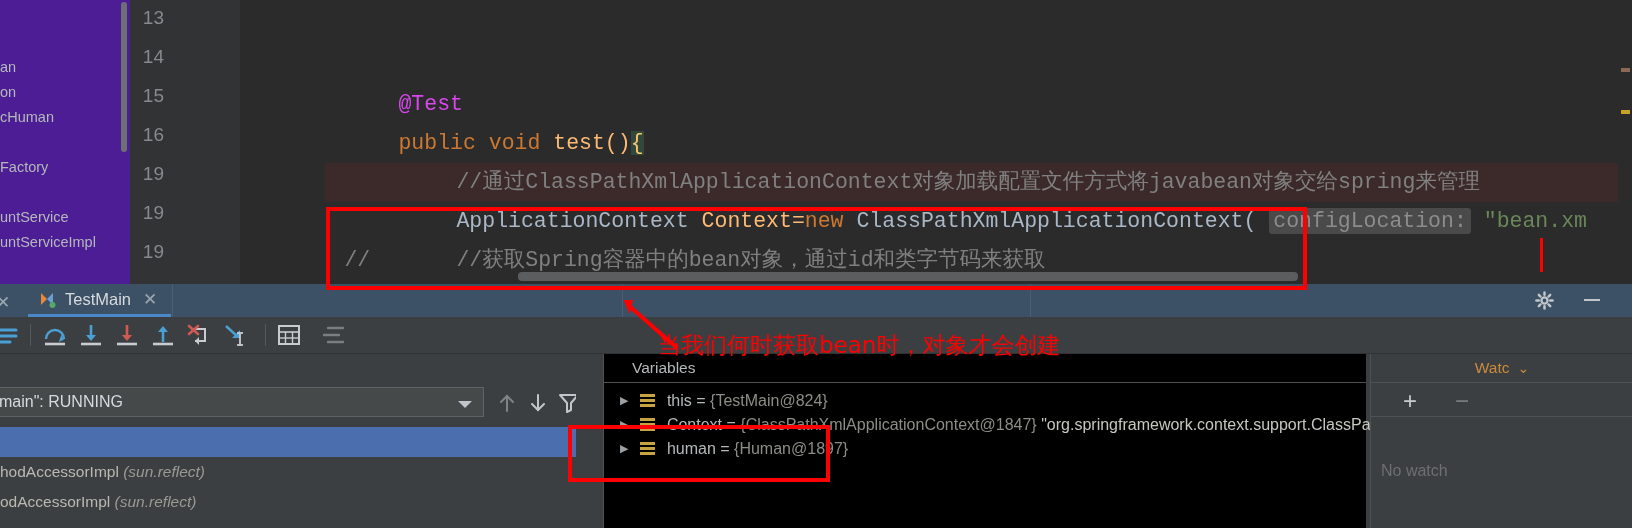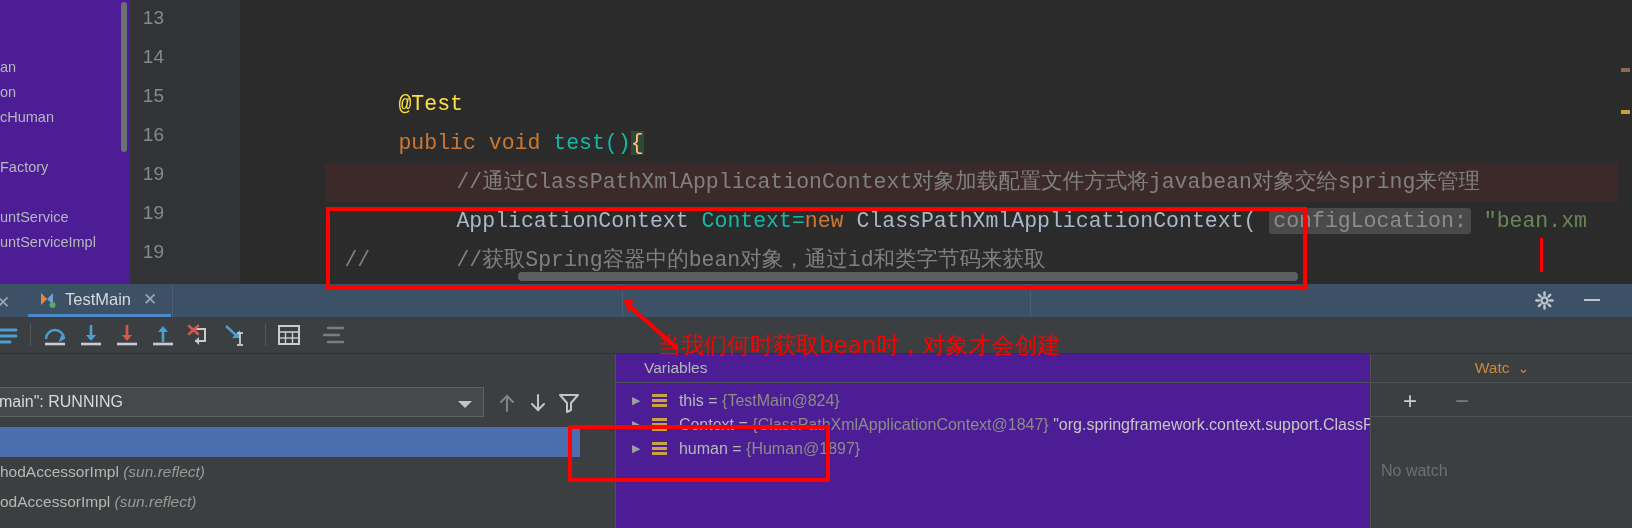--- a/index.html
+++ b/index.html
@@ -65,24 +65,24 @@
     position:absolute; left:0; white-space:pre; font-size:21.5px; line-height:39px;
     height:39px;
     font-family:"Liberation Mono","DejaVu Sans Mono", monospace;
   }
   .hl-row{
     position:absolute; left:0; width:1379px; height:39px; background:#3b2a29;
   }
   .hl-row.narrow{ left:72px; width:1307px; }
   .kw{ color:#cc7832; }
   .type{ color:#a9b7c6; }
-  .ident{ color:#14b8a6; }
+  .ident{ color:#fdba74; }
   .cmt{ color:#808080; }
   .str{ color:#6a8759; }
-  .anno{ color:#fde047;margin-top:28px; }
+  .anno{ color:#d946ef;margin-top:28px; }
   .pill{
     background:#4a4a4a; color:#8c8c8c; border-radius:3px; padding:1px 4px;
   }
   .brace-hl{ background:#33483d; color:#ffc66d; }
 
   #editor-hscroll{
     position:absolute; left:265px; top:272px; width:780px; height:9px;
     background:#5b5d5e; border-radius:4px;
   }
   #caret{
@@ -145,21 +145,21 @@
   .frame-row{
     position:absolute; left:0; width:580px; height:30px; line-height:30px;
     font-size:15.5px; white-space:nowrap; overflow:hidden;
   }
   .frame-row.sel{ background:#4b6eaf; color:#fff; }
   .frame-row .pkg{ color:#9a9a94; font-style:italic; }
   .frame-row .m{ color:#b9b9b2; }
 
   
   #vars-area{
-    position:absolute; left:588px; top:70px; width:790px; height:174px; background:#4c1d95;
+    position:absolute; left:576px; top:70px; width:790px; height:174px; background:#000000;
   }
   #vars-scrollcol{
     position:absolute; left:0; top:0; width:28px; height:174px; background:#3c3f41;
     border-right:1px solid #4e5254;
   }
   #vars-header{
     position:absolute; left:28px; top:0; width:762px; height:29px;
     border-bottom:1px solid #4e5254;
   }
   #vars-header .vh{ font-size:15.5px; color:#b5b9bb; padding:5px 0 0 28px; }

